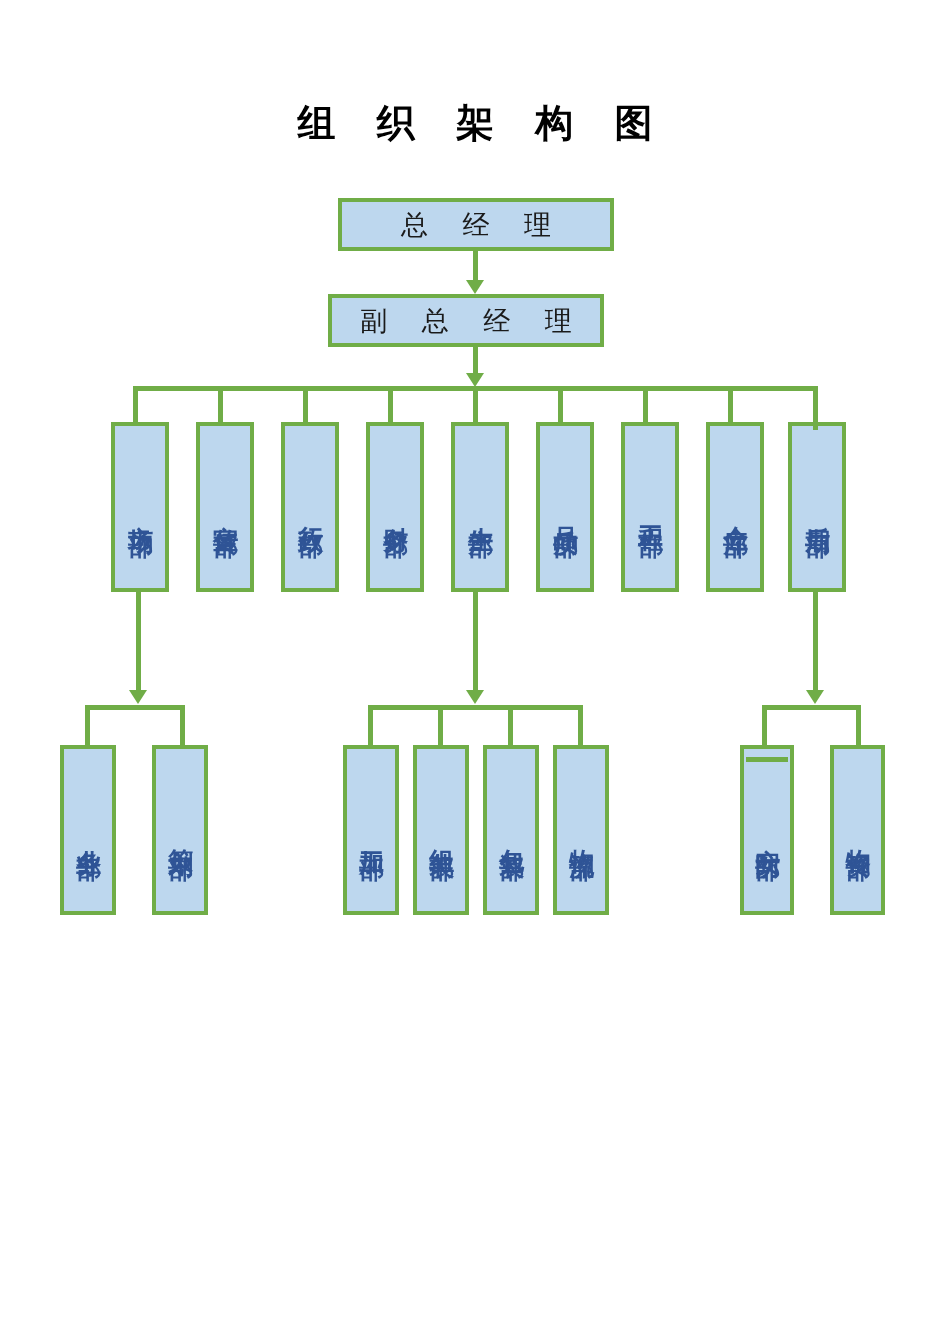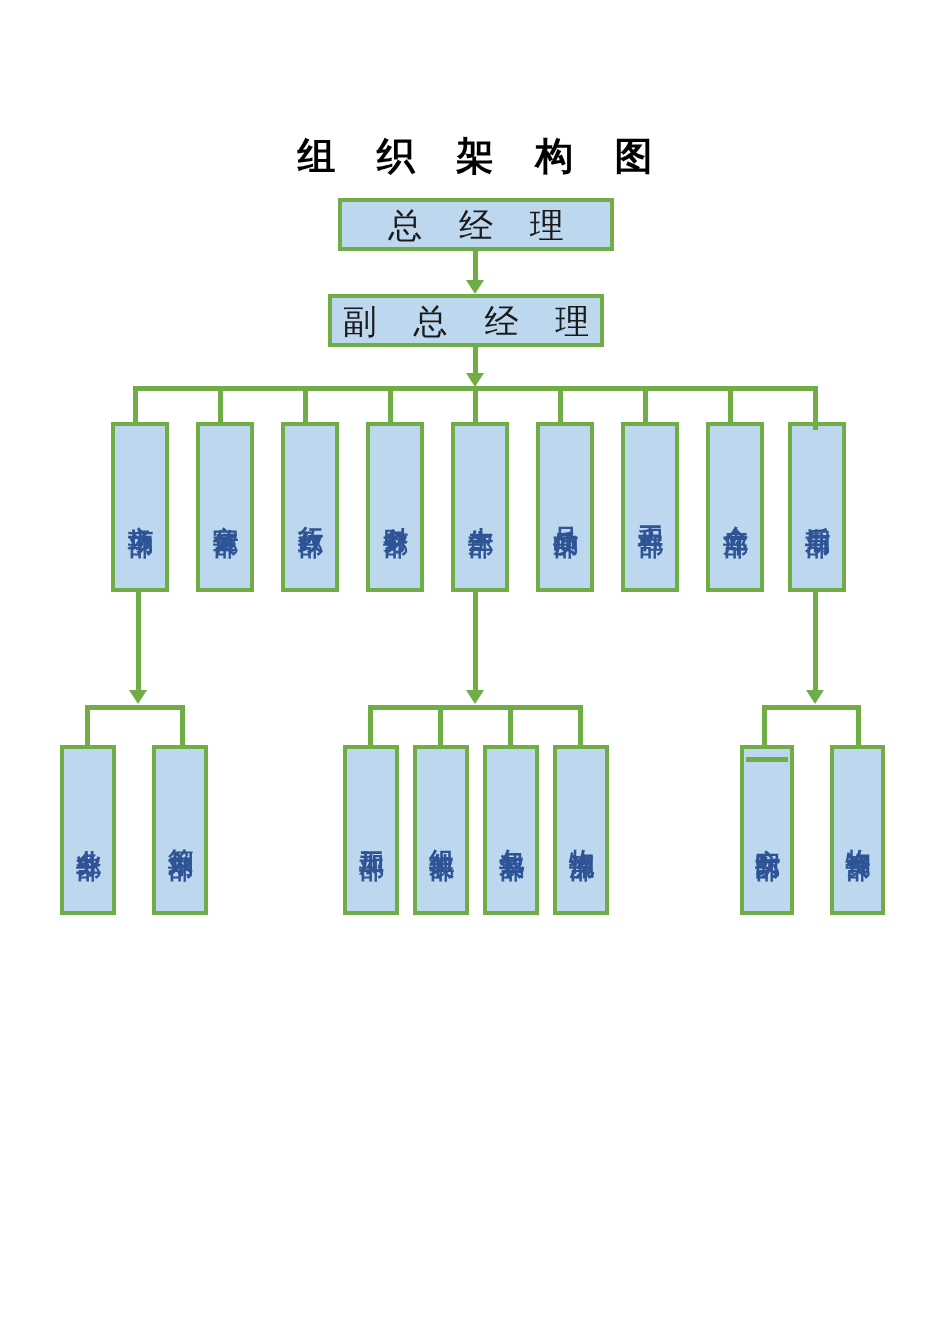--- a/index.html
+++ b/index.html
@@ -24,34 +24,33 @@
     top: 98px;
     width: 950px;
     text-align: center;
     font-size: 38px;
     font-weight: bold;
     letter-spacing: 14px;
     text-indent: 14px;
     color: #000000;
     font-family: "DejaVu Serif", "Liberation Serif", serif;
     white-space: nowrap;
-    margin-top: 33px;
   }
   
   .node {
     position: absolute;
     box-sizing: border-box;
     background: #bdd7ee;
     border: 4px solid #70ad47;
     display: flex;
     align-items: center;
     justify-content: center;
   }
   .node.horizontal .node-label {
-    font-size: 34px;
+    font-size: 27px;
     letter-spacing: 13px;
     text-indent: 13px;
     color: #1a1a1a;
     font-family: "DejaVu Serif", "Liberation Serif", serif;
     white-space: nowrap;
     line-height: 1;
   }
   .node.vertical {
     padding-top: 6px;
   }

